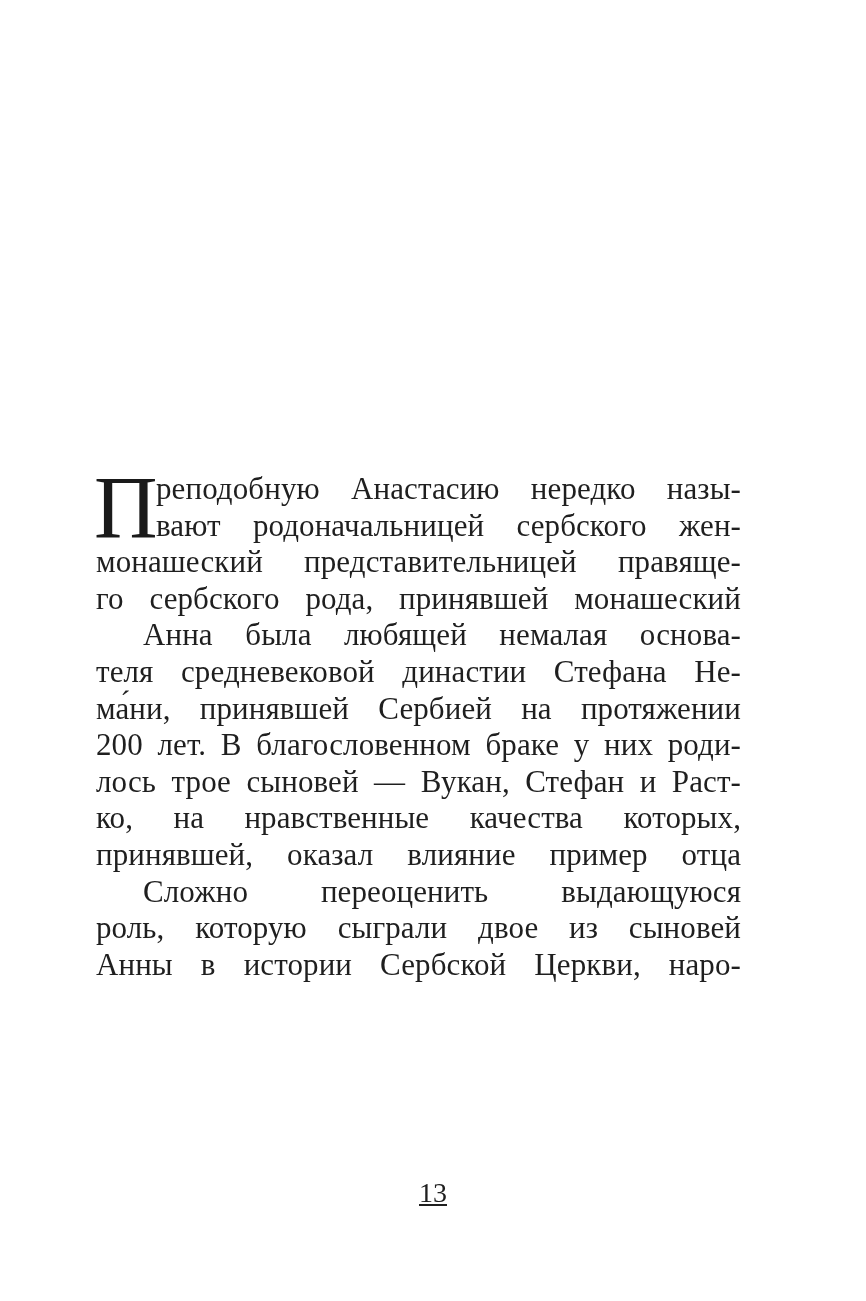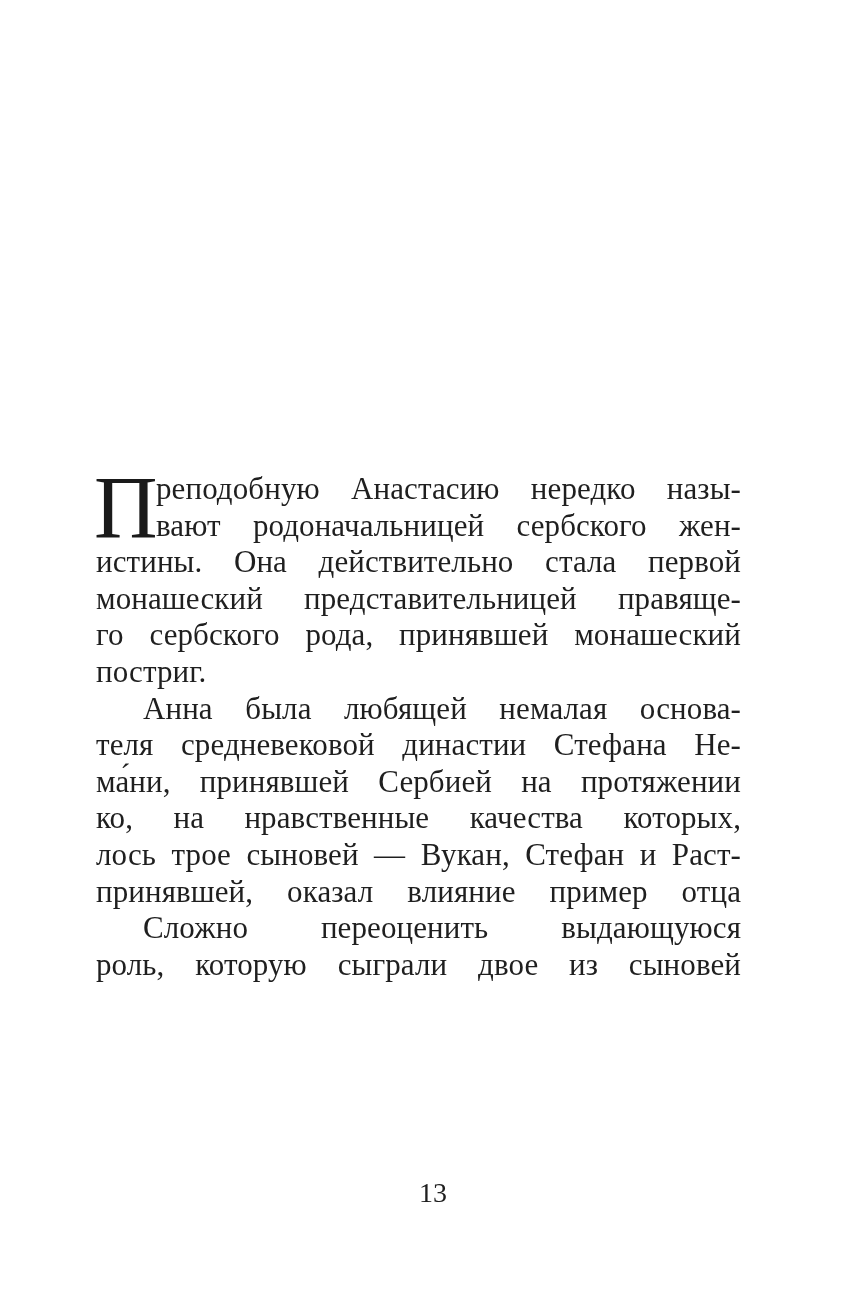--- a/index.html
+++ b/index.html
@@ -40,45 +40,46 @@
     color: #1a1a1a;
   }
   .page-number {
     position: absolute;
     top: 1176px;
     left: 0; width: 866px;
     text-align: center;
     font-size: 28px;
     line-height: 34px;
     color: #1f1f1f;
+    text-decoration: underline;
   }
 </style>
 </head>
 <body>
 
 <div class="page-text">
   <span class="dropcap">П</span>
 
   <div>
     <div class="line dropcap-line">реподобную Анастасию нередко назы-</div>
     <div class="line dropcap-line">вают родоначальницей сербского жен-</div>
-    <div class="line">истины. Она действительно стала первой</div>
     <div class="line">монашеский представительницей правяще-</div>
     <div class="line">го сербского рода, принявшей монашеский</div>
-    <div class="line last">постриг.</div>
   </div>
 
   <div>
     <div class="line indent">Анна была любящей немалая основа-</div>
     <div class="line">теля средневековой династии Стефана Не-</div>
     <div class="line">ма́ни, принявшей Сербией на протяжении</div>
+    <div class="line">200 лет. В благословенном браке у них роди-</div>
+    <div class="line">лось трое сыновей — Вукан, Стефан и Раст-</div>
     <div class="line">ко, на нравственные качества которых,</div>
-    <div class="line">лось трое сыновей — Вукан, Стефан и Раст-</div>
     <div class="line">принявшей, оказал влияние пример отца</div>
   </div>
 
   <div>
     <div class="line indent">Сложно переоценить выдающуюся</div>
     <div class="line">роль, которую сыграли двое из сыновей</div>
+    <div class="line">Анны в истории Сербской Церкви, наро-</div>
   </div>
 </div>
 
 <div class="page-number">13</div>
 
 </body></html>

